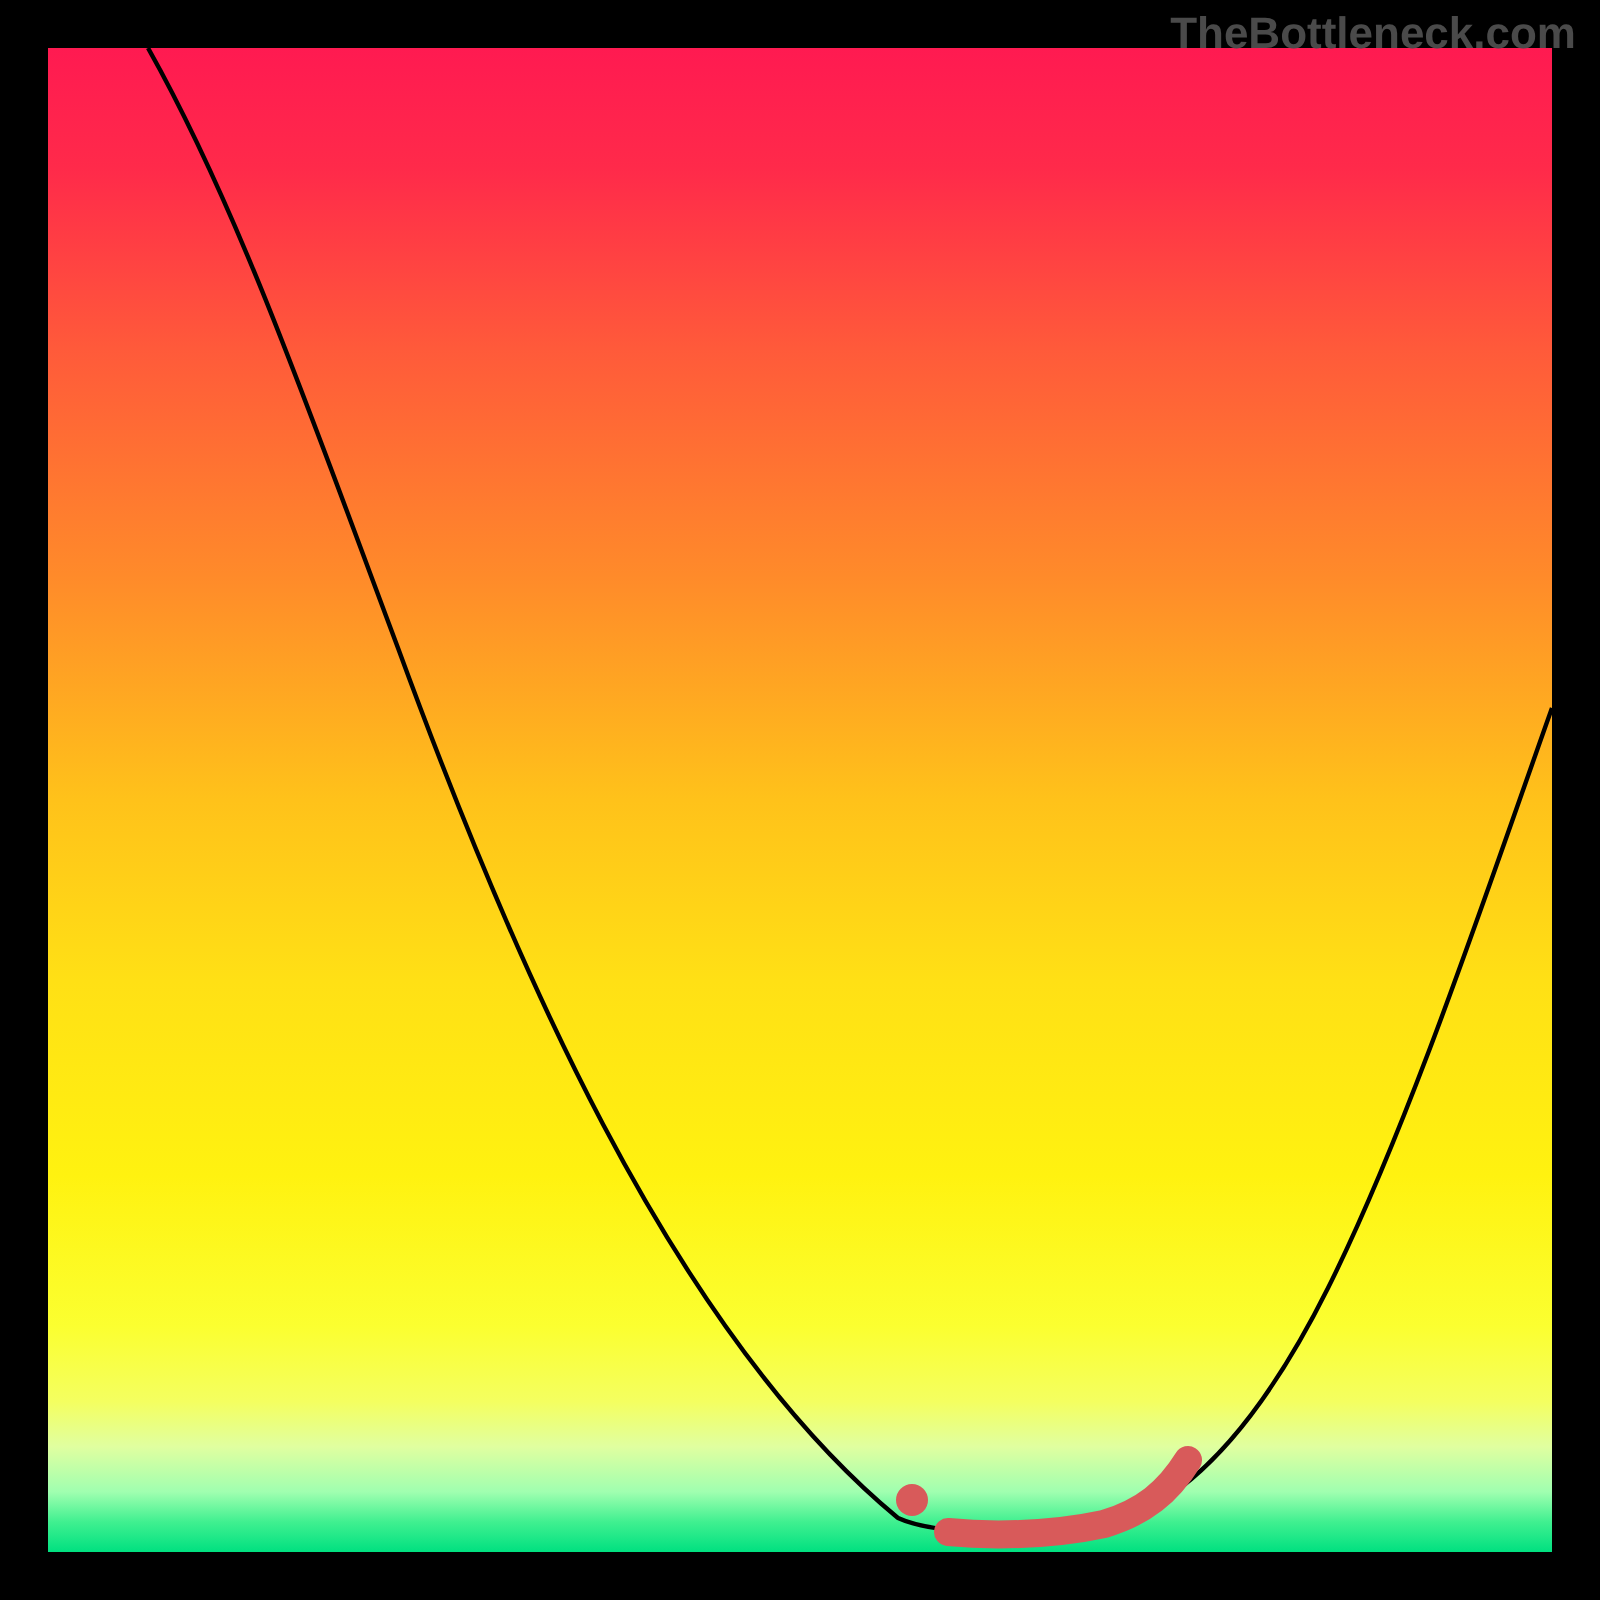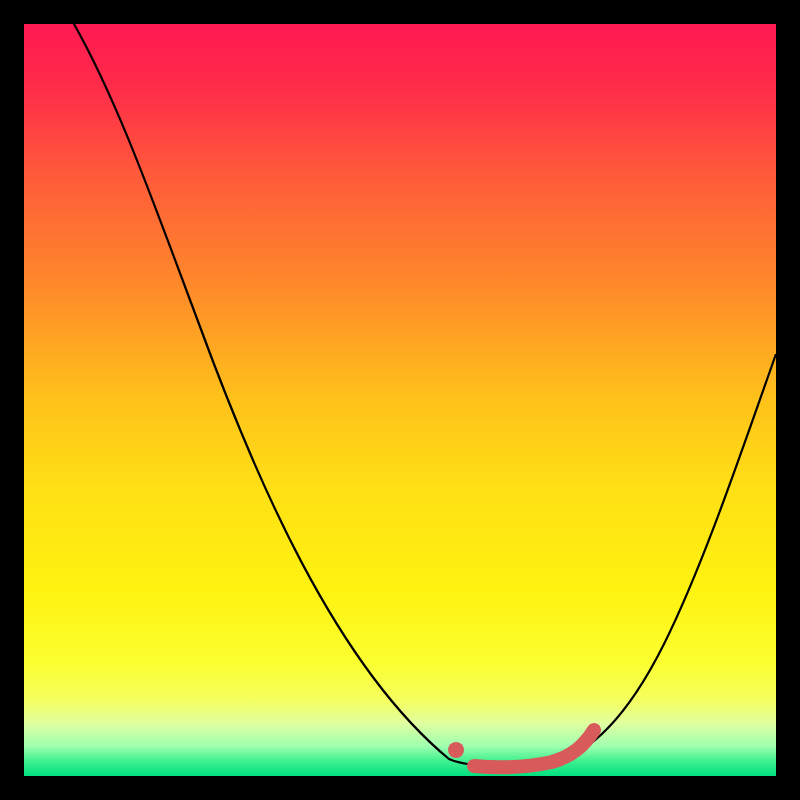--- a/index.html
+++ b/index.html
@@ -34,20 +34,21 @@
     position: absolute;
     left: 0; top: 0;
     width: 752px;
     height: 752px;
     overflow: visible;
   }
 </style>
 </head>
 <body>
 <div class="container">
+  <div class="watermark">TheBottleneck.com</div>
 
   <div class="plot-area">
     <svg class="gradient" viewBox="0 0 752 752" preserveAspectRatio="none">
       <defs>
         <linearGradient id="heat" x1="0" y1="0" x2="0" y2="1">
           <stop offset="0%" stop-color="#ff1a51"></stop>
           <stop offset="8%" stop-color="#ff2a4a"></stop>
           <stop offset="20%" stop-color="#ff5a3a"></stop>
           <stop offset="35%" stop-color="#ff8a2a"></stop>
           <stop offset="50%" stop-color="#ffc21a"></stop>

